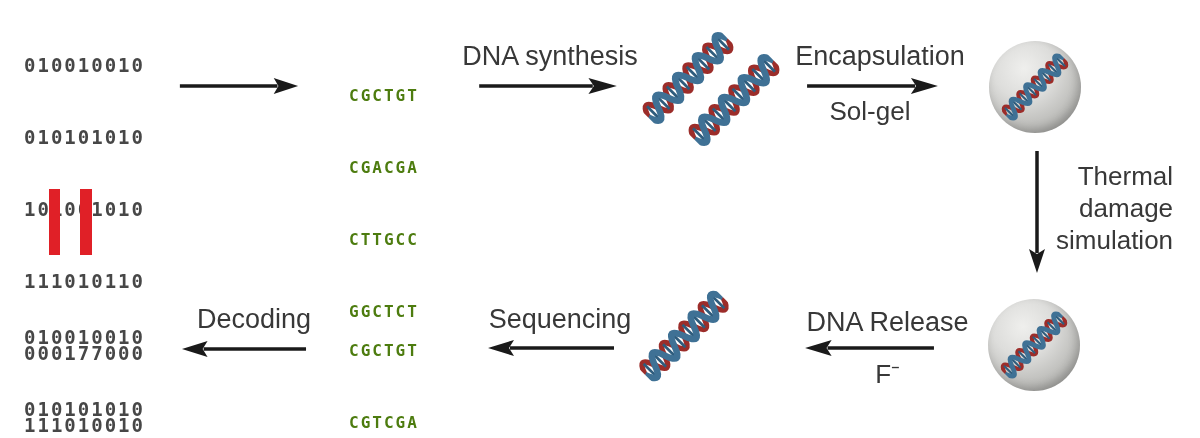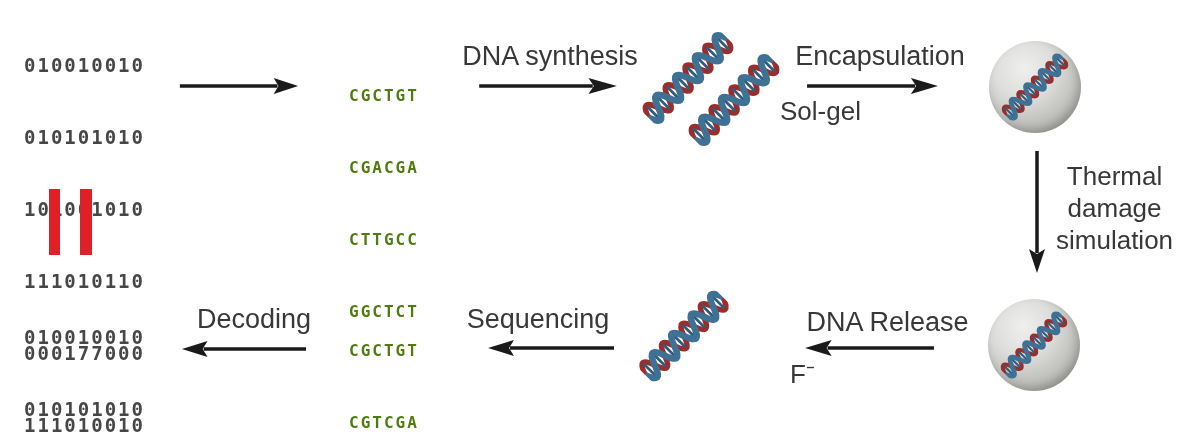--- a/index.html
+++ b/index.html
@@ -16,22 +16,22 @@
     font-weight:bold;
     color:#474747;
     white-space:pre;
   }
   .binary{font-size:19px;line-height:24px;letter-spacing:2px;}
   .dnaseq{font-size:16px;line-height:24px;letter-spacing:2px;color:#4d7c0f;}
   .steplabel{
     font-size:27px;color:#383838;text-align:center;
     letter-spacing:0px;
   }
-  .sublabel{font-size:26px;color:#383838;}
-  .thermal{font-size:26px;line-height:32px;color:#383838;text-align:center;}
+  .sublabel{font-size:26px;color:#383838;text-align:center;}
+  .thermal{font-size:26px;line-height:32px;color:#383838;text-align:right;}
   .redbar{background:#e02027;}
   .sphere{
     border-radius:50%;
     background:radial-gradient(circle at 38% 30%, #efefed 0%, #dddddb 35%, #bcbcb9 68%, #90908d 100%);
     box-shadow:inset -3px -4px 8px rgba(0,0,0,0.18);
   }
   .helix-wrap{transform:rotate(-45deg);transform-origin:center center;}
   svg{display:block;}
 </style>
 </head>
@@ -185,21 +185,21 @@
           <line x1="52.5" y1="6" x2="52.5" y2="24"></line>
           <line x1="67.5" y1="6" x2="67.5" y2="24"></line>
           <line x1="82.5" y1="6" x2="82.5" y2="24"></line>
           <line x1="97.5" y1="6" x2="97.5" y2="24"></line>
           <line x1="112.5" y1="6" x2="112.5" y2="24"></line>
       </g>
       <path d="M0,15 Q7.5,35 15,15 Q22.5,-5 30,15 Q37.5,35 45,15 Q52.5,-5 60,15 Q67.5,35 75,15 Q82.5,-5 90,15 Q97.5,35 105,15 Q112.5,-5 120,15" fill="none" stroke="#3f7195" stroke-width="7"></path>
     </svg>
   </div>
 
-  <div class="abs steplabel" style="left:448px;top:304px;width:180px;text-align:center;">Sequencing</div>
+  <div class="abs steplabel" style="left:470px;top:304px;width:180px;text-align:center;">Sequencing</div>
   <svg class="abs" style="left:486px;top:338px;" width="130" height="20" viewBox="0 0 130 20" preserveAspectRatio="none">
     <line x1="24" y1="10" x2="128" y2="10" stroke="#1a1a1a" stroke-width="3.5"></line>
     <polygon points="28,2 2,10 28,18 23,10" fill="#1a1a1a"></polygon>
   </svg>
 
   <div class="abs mono dnaseq" style="left:349px;top:291px;">
     <div>CGCTGT</div>
     <div>CGTCGA</div>
     
     

